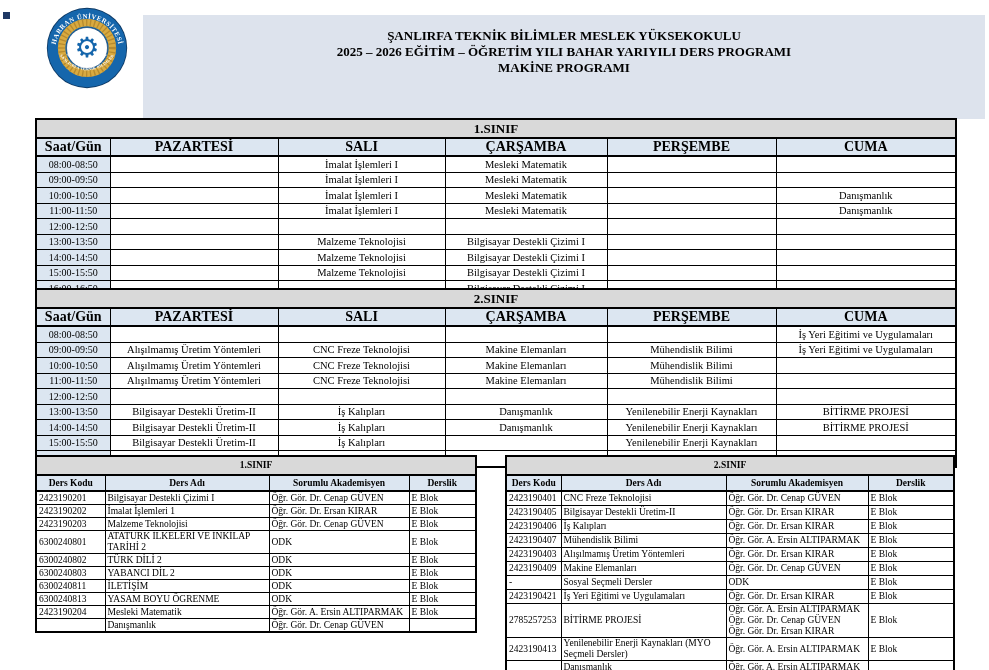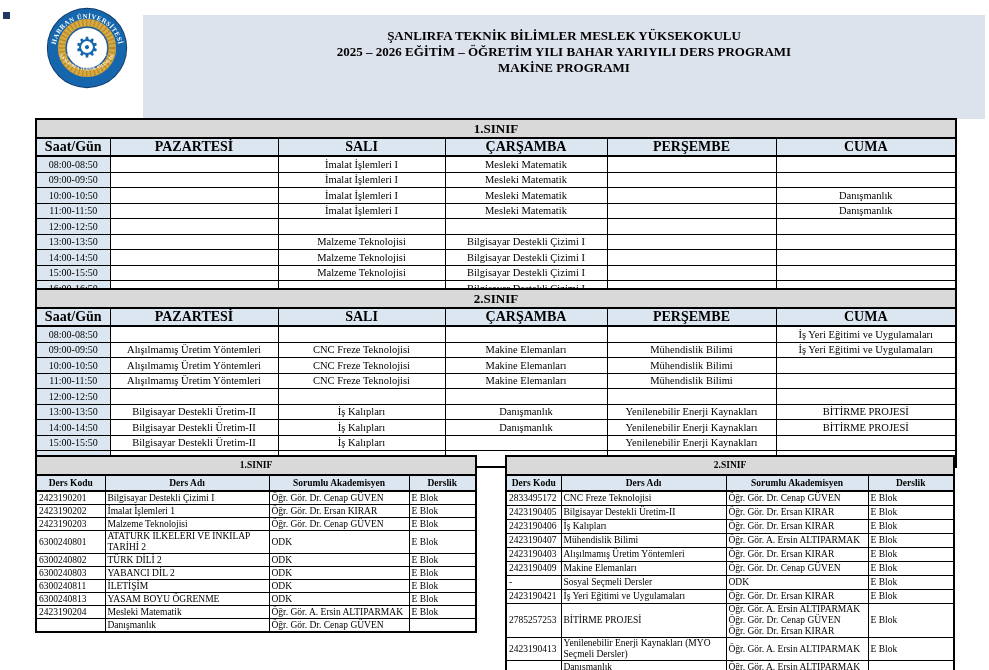--- a/index.html
+++ b/index.html
@@ -383,21 +383,21 @@
         <tr>
           <td class="sec-title" colspan="4">2.SINIF</td>
         </tr>
         <tr>
           <td class="hdr">Ders Kodu</td>
           <td class="hdr">Ders Adı</td>
           <td class="hdr">Sorumlu Akademisyen</td>
           <td class="hdr">Derslik</td>
         </tr>
         <tr>
-          <td class="cell code">2833495172</td>
+          <td class="cell code">2423190401</td>
           <td class="cell cname">CNC Freze Teknolojisi</td>
           <td class="cell acad">
             <div>Öğr. Gör. Dr. Cenap GÜVEN</div>
           </td>
           <td class="cell room">E Blok</td>
         </tr>
         <tr>
           <td class="cell code">2423190405</td>
           <td class="cell cname">Bilgisayar Destekli Üretim-II</td>
           <td class="cell acad">

